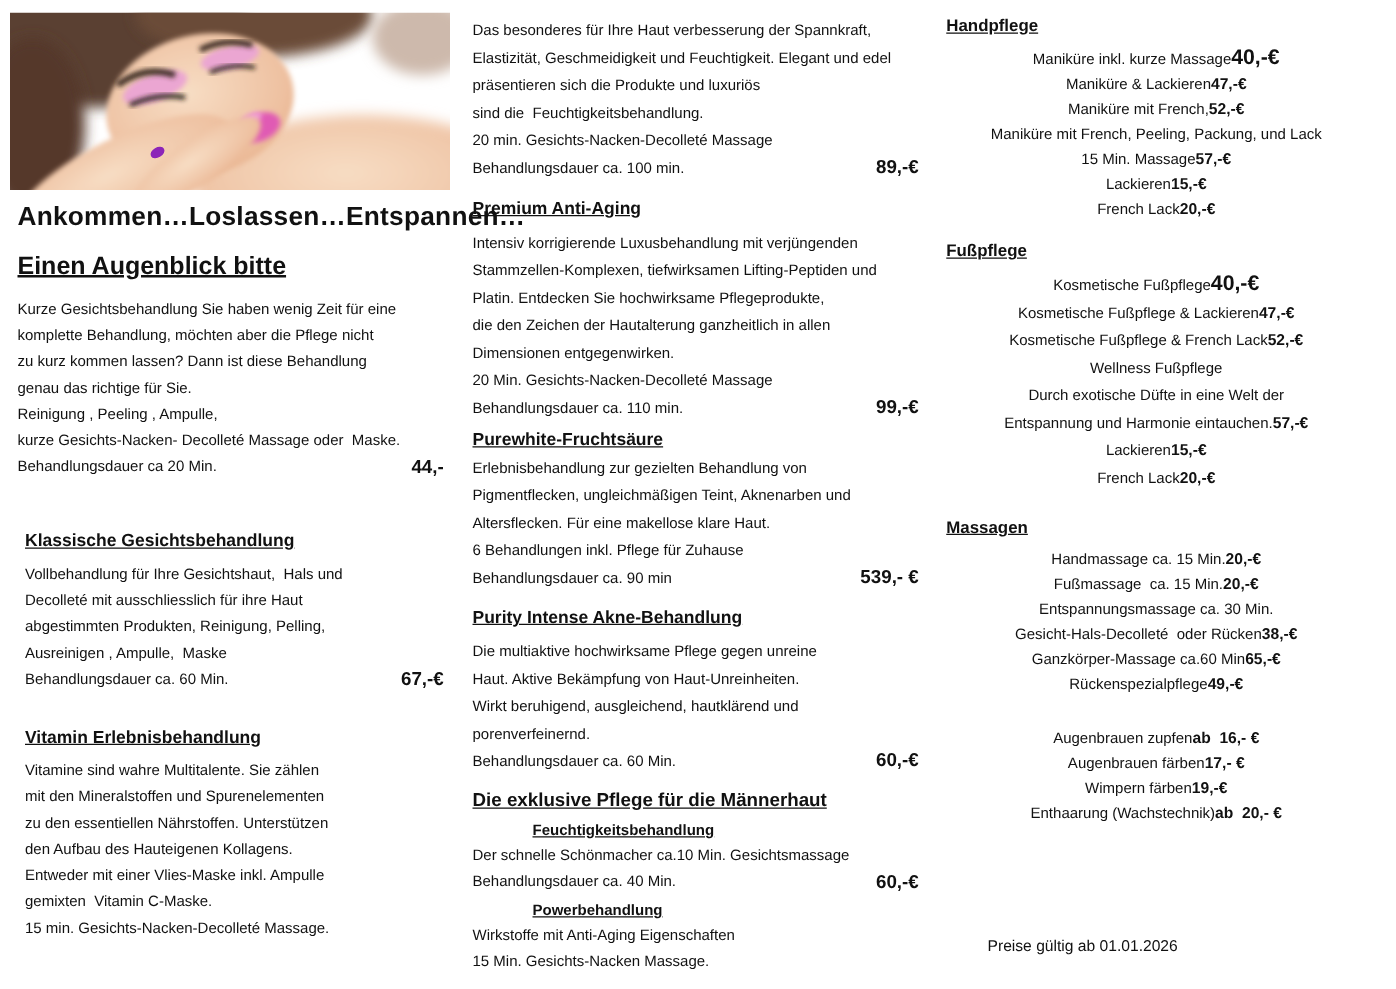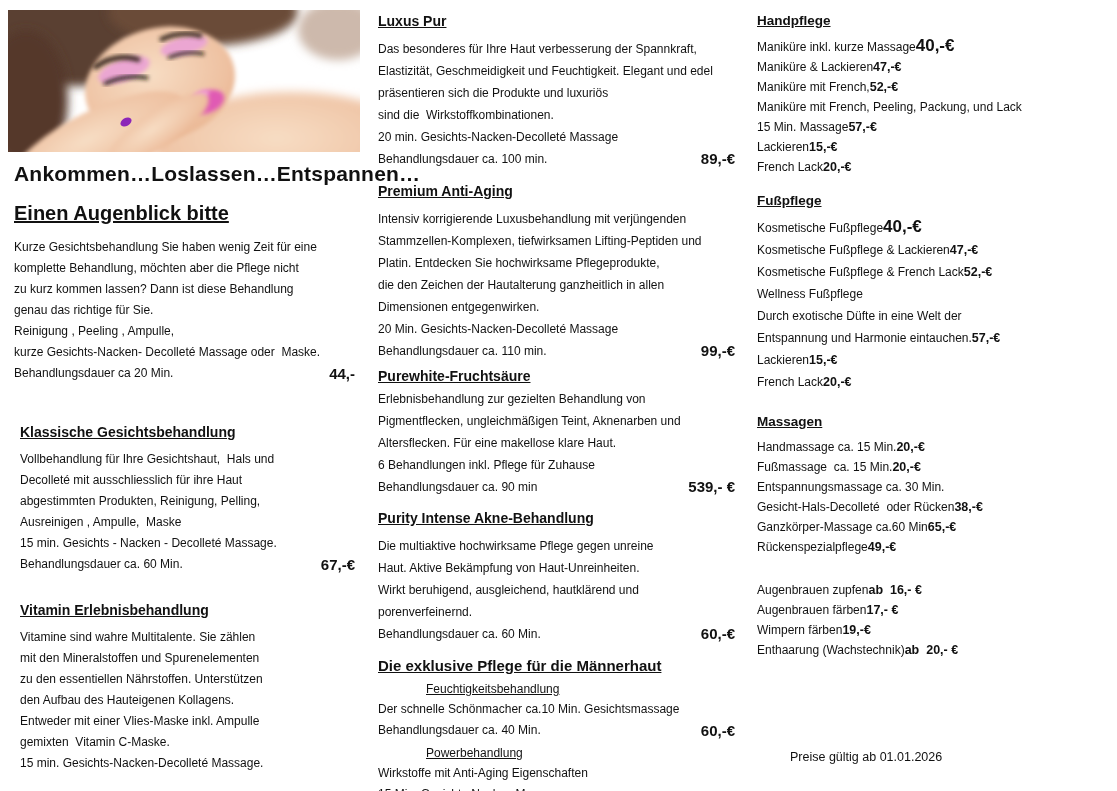--- a/index.html
+++ b/index.html
@@ -34,27 +34,27 @@
 
   
   #mid-sections .section:nth-child(1){margin-top:13px;}
   #mid-sections .section:nth-child(2){margin-top:13px;}
   #mid-sections .section:nth-child(3){margin-top:6px;}
   #mid-sections .section:nth-child(3) .sec-title{margin-bottom:4px;}
   #mid-sections .section:nth-child(4){margin-top:12px;}
   #mid-sections .section:nth-child(5){margin-top:12px;}
   #mid-sections .section:nth-child(5) .sec-title{font-size:15px;margin-bottom:5px;}
   .subsection{margin-top:2px;}
-  .sub-title{font-weight:normal;text-decoration:underline;font-size:12px;line-height:20px;white-space:pre;padding-left:48px;}
+  .sub-title{font-weight:bold;text-decoration:underline;font-size:12px;line-height:20px;white-space:pre;padding-left:48px;}
   .subsection .line,.subsection .price-row{line-height:21px;}
 
   
   .group{margin-top:20px;}
   .grp-title{font-weight:bold;text-decoration:underline;font-size:13.5px;margin-bottom:8px;white-space:pre;}
-  .item-row{display:flex;justify-content:flex-start;align-items:baseline;line-height:20px;}
+  .item-row{display:flex;justify-content:center;align-items:baseline;line-height:20px;}
   .lbl{font-size:12px;white-space:pre;}
   .col-right .price{font-weight:bold;font-size:12.5px;white-space:pre;}
   .col-right .price.big{font-size:17px;}
   #right-groups .group:nth-child(1){margin-top:13px;}
   #right-groups .group:nth-child(2){margin-top:16px;}
   #right-groups .group:nth-child(2) .item-row{line-height:22px;}
   #right-groups .group:nth-child(3){margin-top:21px;}
   #right-groups .group:nth-child(4){margin-top:23px;}
   #right-groups .group:nth-child(5){margin-top:26px;}
   #right-groups .group:nth-child(5) .item-row{line-height:27px;}
@@ -116,21 +116,20 @@
             <span class="dur">Behandlungsdauer ca 20 Min.</span>
             <span class="price">44,-</span>
           </div>
         </div>
         <div class="section">
           <div class="sec-title">Klassische Gesichtsbehandlung</div>
           <div class="line">Vollbehandlung für Ihre Gesichtshaut,  Hals und</div>
           <div class="line">Decolleté mit ausschliesslich für ihre Haut</div>
           <div class="line">abgestimmten Produkten, Reinigung, Pelling,</div>
           <div class="line">Ausreinigen , Ampulle,  Maske</div>
-          <div class="line">15 min. Gesichts - Nacken - Decolleté Massage.</div>
           <div class="price-row">
             <span class="dur">Behandlungsdauer ca. 60 Min.</span>
             <span class="price">67,-€</span>
           </div>
         </div>
         <div class="section">
           <div class="sec-title">Vitamin Erlebnisbehandlung</div>
           <div class="line">Vitamine sind wahre Multitalente. Sie zählen</div>
           <div class="line">mit den Mineralstoffen und Spurenelementen</div>
           <div class="line">zu den essentiellen Nährstoffen. Unterstützen</div>
@@ -138,25 +137,24 @@
           <div class="line">Entweder mit einer Vlies-Maske inkl. Ampulle</div>
           <div class="line">gemixten  Vitamin C-Maske.</div>
           <div class="line">15 min. Gesichts-Nacken-Decolleté Massage.</div>
         </div>
       </div>
   </div>
 
   <div class="col col-mid">
     <div id="mid-sections">
         <div class="section">
-          <div class="sec-title">Luxus Pur</div>
           <div class="line">Das besonderes für Ihre Haut verbesserung der Spannkraft,</div>
           <div class="line">Elastizität, Geschmeidigkeit und Feuchtigkeit. Elegant und edel</div>
           <div class="line">präsentieren sich die Produkte und luxuriös</div>
-          <div class="line">sind die  Wirkstoffkombinationen.</div>
+          <div class="line">sind die  Feuchtigkeitsbehandlung.</div>
           <div class="line">20 min. Gesichts-Nacken-Decolleté Massage</div>
           <div class="price-row">
             <span class="dur">Behandlungsdauer ca. 100 min.</span>
             <span class="price">89,-€</span>
           </div>
         </div>
         <div class="section">
           <div class="sec-title">Premium Anti-Aging</div>
           <div class="line">Intensiv korrigierende Luxusbehandlung mit verjüngenden</div>
           <div class="line">Stammzellen-Komplexen, tiefwirksamen Lifting-Peptiden und</div>

